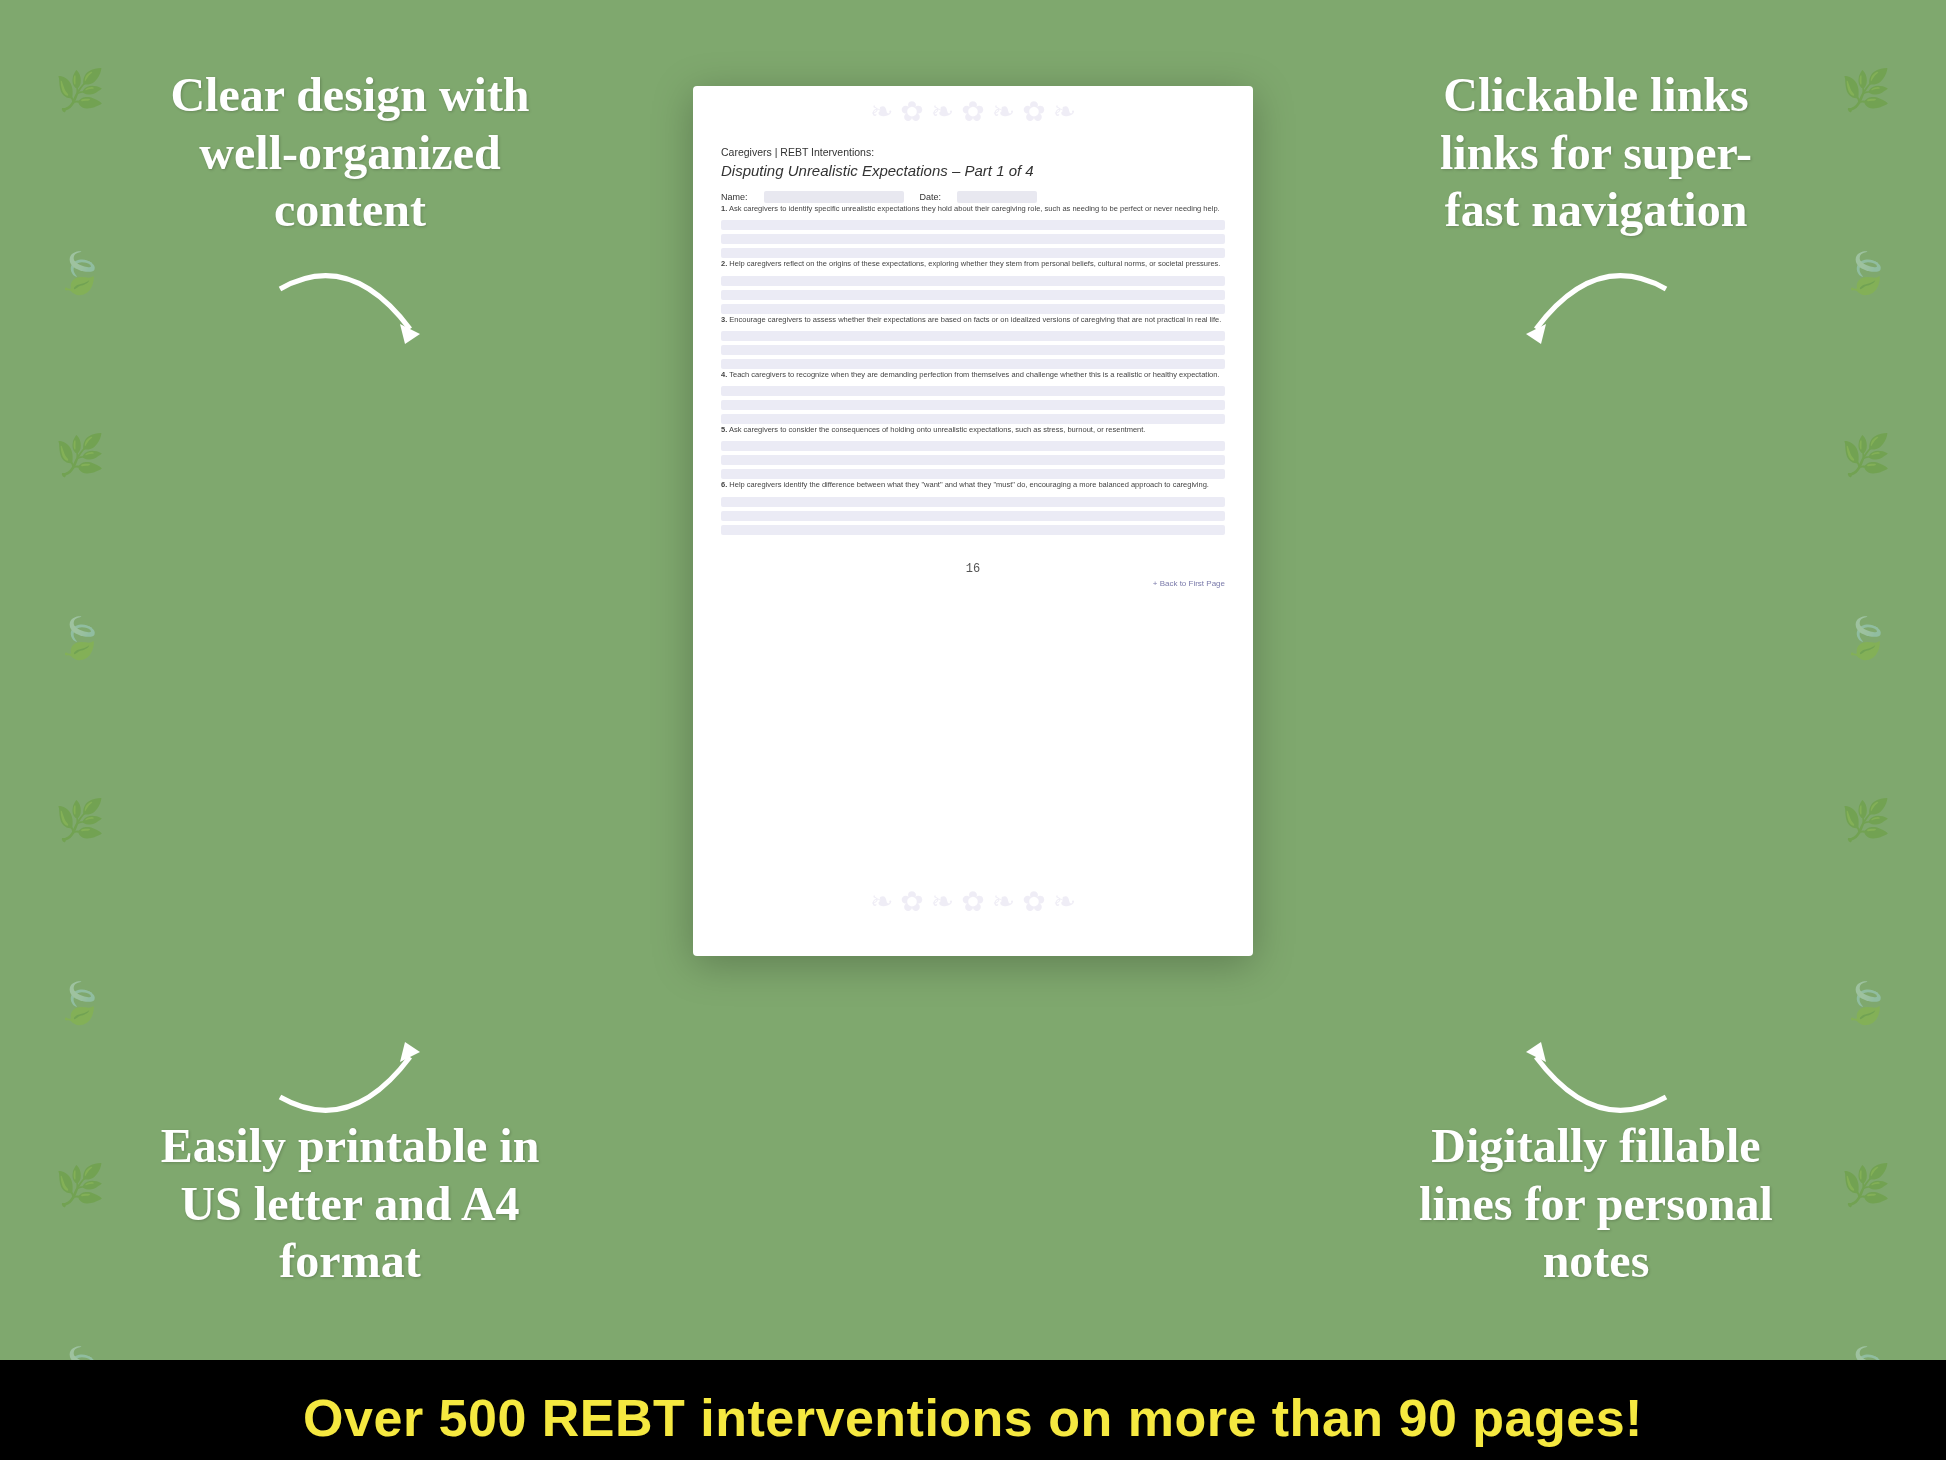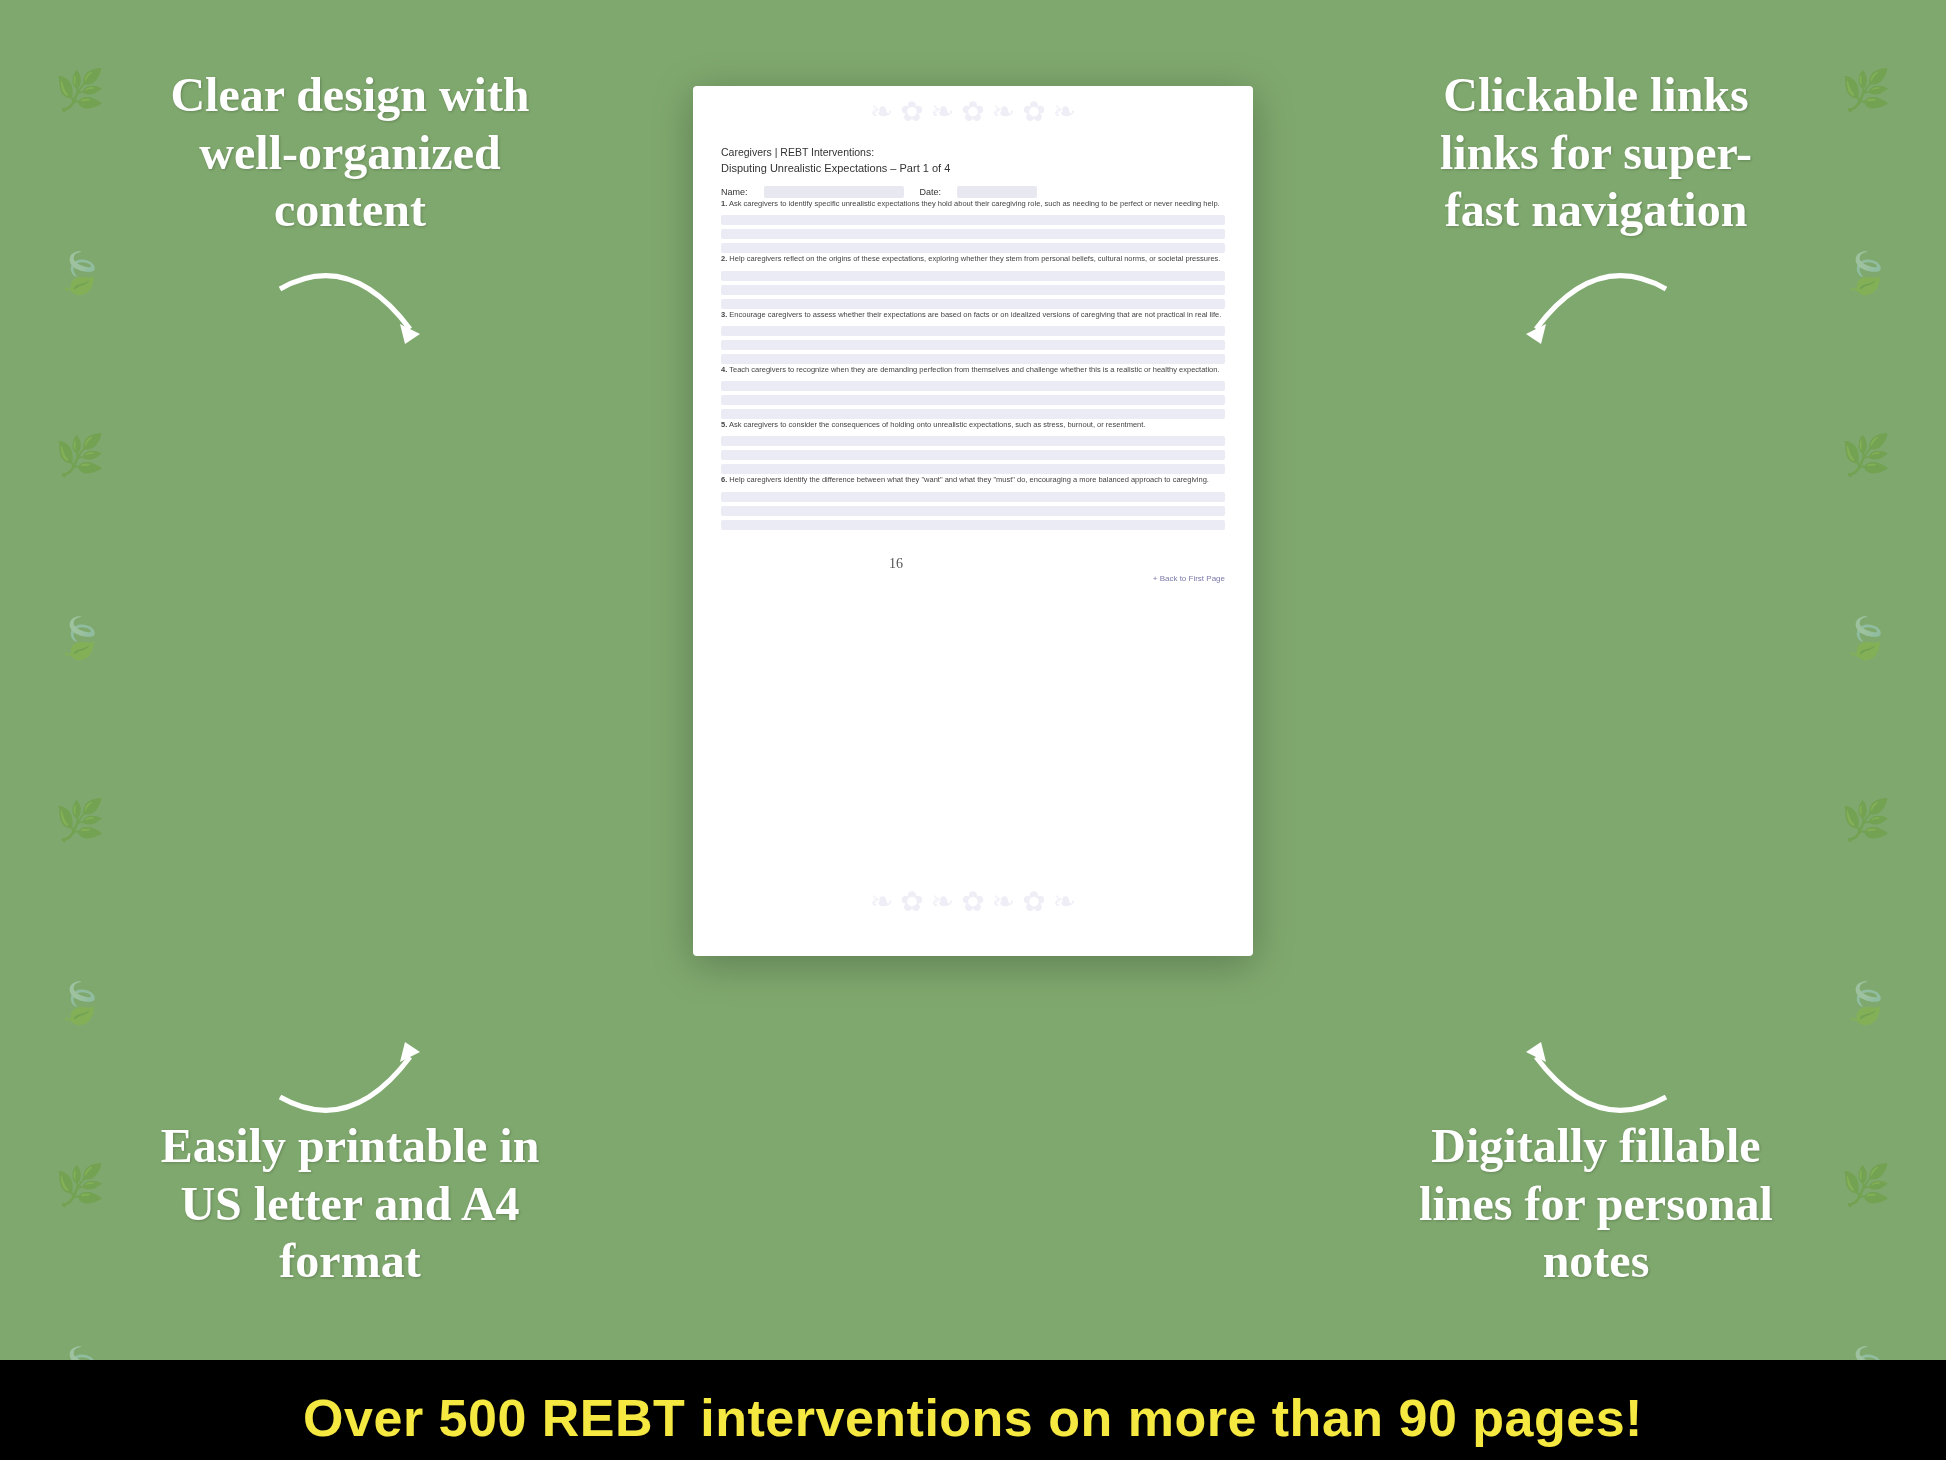--- a/index.html
+++ b/index.html
@@ -93,24 +93,25 @@
 
     .doc-title {
       font-size: 10.5px;
       color: #333;
       font-family: Arial, sans-serif;
       margin-bottom: 4px;
       font-weight: normal;
     }
 
     .doc-subtitle {
-      font-size: 11px;
+      font-size: 15px;
       color: #333;
       font-family: Arial, sans-serif;
       margin-bottom: 12px;
+      font-style: italic;
     }
 
     .doc-fields {
       display: flex;
       gap: 16px;
       align-items: center;
     }
 
     .doc-field-label {
       font-size: 9px;
@@ -150,24 +151,24 @@
 
     .doc-footer {
       display: flex;
       justify-content: space-between;
       align-items: center;
       margin-top: 10px;
       padding-top: 6px;
     }
 
     .doc-page-num {
-      font-size: 14px;
+      font-size: 12px;
       color: #555;
-      font-family: Liberation Serif, serif;
-      text-align: left;
+      font-family: Liberation Mono, monospace;
+      text-align: center;
       flex: 1;
     }
 
     .doc-back-link {
       font-size: 8px;
       color: #7a7aaa;
       font-family: Arial, sans-serif;
     }
 
     

